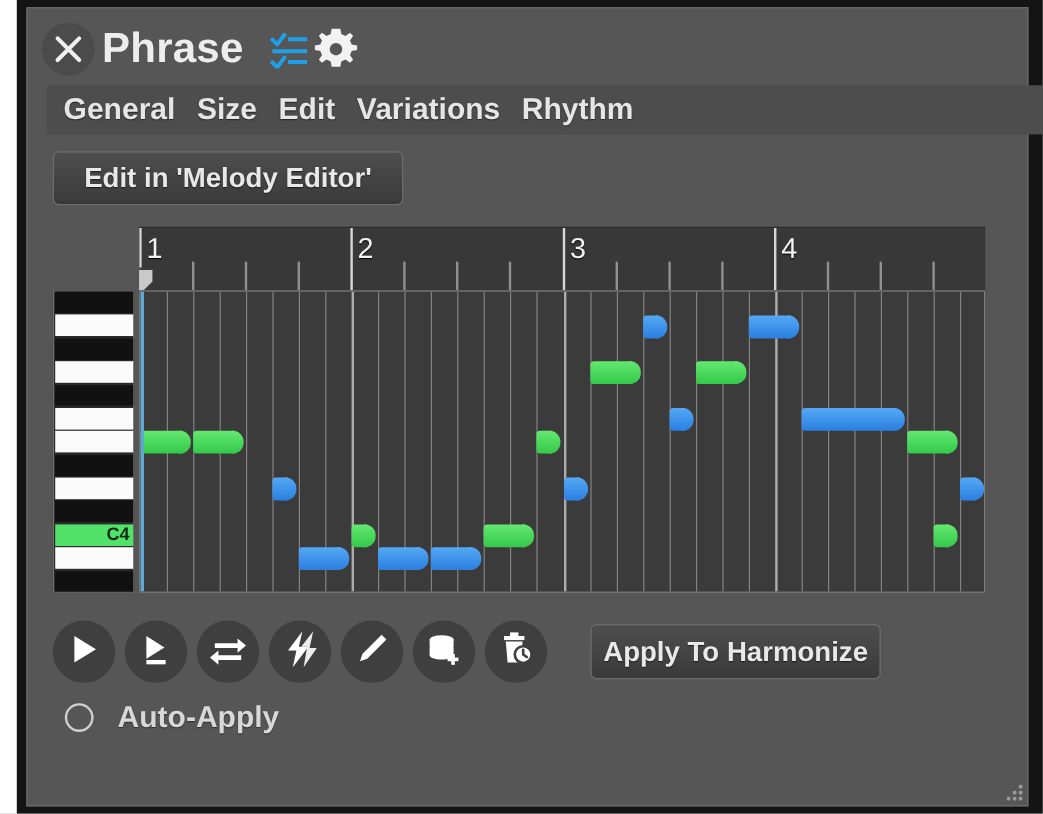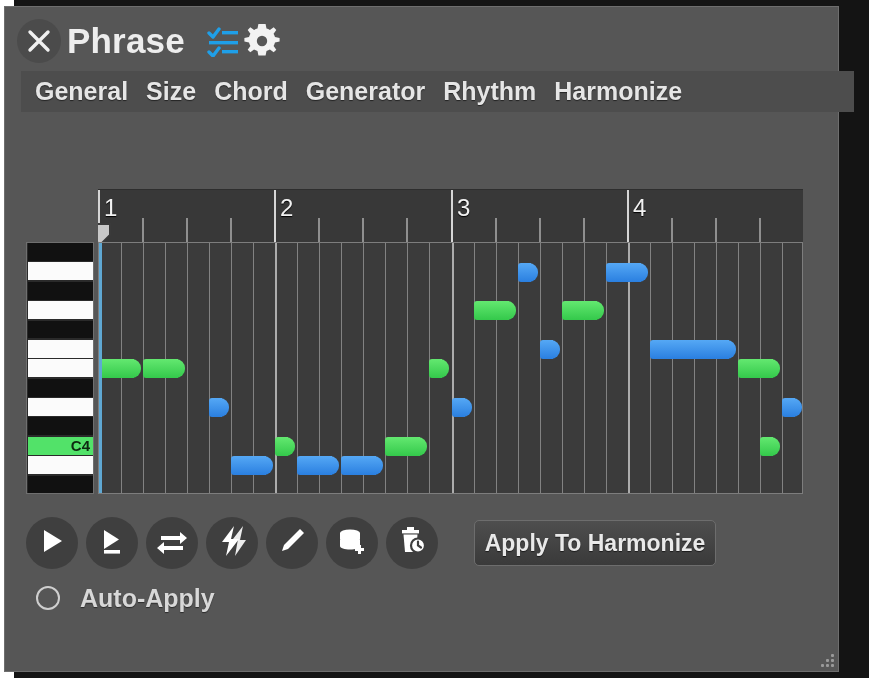--- a/index.html
+++ b/index.html
@@ -14,21 +14,21 @@
   
   #frame{
     position:absolute; left:0; top:0; width:869px; height:678px;
     background:#ffffff;
   }
   #blackedge{
     position:absolute; left:14px; top:0px; width:855px; height:678px;
     background:#141414;
   }
   #window{
-    position:absolute; left:4px; top:6px; width:835px; height:666px;
+    position:absolute; left:22px; top:6px; width:835px; height:666px;
     background:#565656;
     border:1px solid #6e6e6e;
     box-sizing:border-box;
   }
 
   
   #titlebar{
     position:absolute; left:0; top:0; width:100%; height:64px;
   }
   .close-btn{
@@ -225,26 +225,26 @@
             <path d="M19 2 l3.6 0 0.9 4.6 a13 13 0 0 1 3.4 1.4 l3.8-2.7 2.6 2.6 -2.7 3.8 a13 13 0 0 1 1.4 3.4 l4.6 0.9 0 3.6 -4.6 0.9 a13 13 0 0 1 -1.4 3.4 l2.7 3.8 -2.6 2.6 -3.8-2.7 a13 13 0 0 1 -3.4 1.4 l-0.9 4.6 -3.6 0 -3.6 0 -0.9-4.6 a13 13 0 0 1 -3.4-1.4 l-3.8 2.7 -2.6-2.6 2.7-3.8 a13 13 0 0 1 -1.4-3.4 l-4.6-0.9 0-3.6 4.6-0.9 a13 13 0 0 1 1.4-3.4 l-2.7-3.8 2.6-2.6 3.8 2.7 a13 13 0 0 1 3.4-1.4 l0.9-4.6 z"></path>
           </g>
           <circle cx="19" cy="19" r="5.2" fill="#565656"></circle>
         </svg>
       </div>
     </div>
 
     <div id="tabs">
       <div class="tab">General</div>
       <div class="tab">Size</div>
-      <div class="tab">Chord</div>
-      <div class="tab">Generator</div>
+      <div class="tab">Edit</div>
+      <div class="tab">Variations</div>
       <div class="tab">Rhythm</div>
-      <div class="tab">Harmonize</div>
     </div>
 
+    <div class="btn" id="edit-btn">Edit in 'Melody Editor'</div>
 
     <div id="roll">
 
       <div id="ruler">
         <div id="ruler-marks">
             <div class="bar-line" style="left: 0px;"></div>
             <div class="bar-num" style="left: 6px;">1</div>
             <div class="tick" style="left: 44px;"></div>
             <div class="tick" style="left: 88px;"></div>
             <div class="tick" style="left: 132px;"></div>

